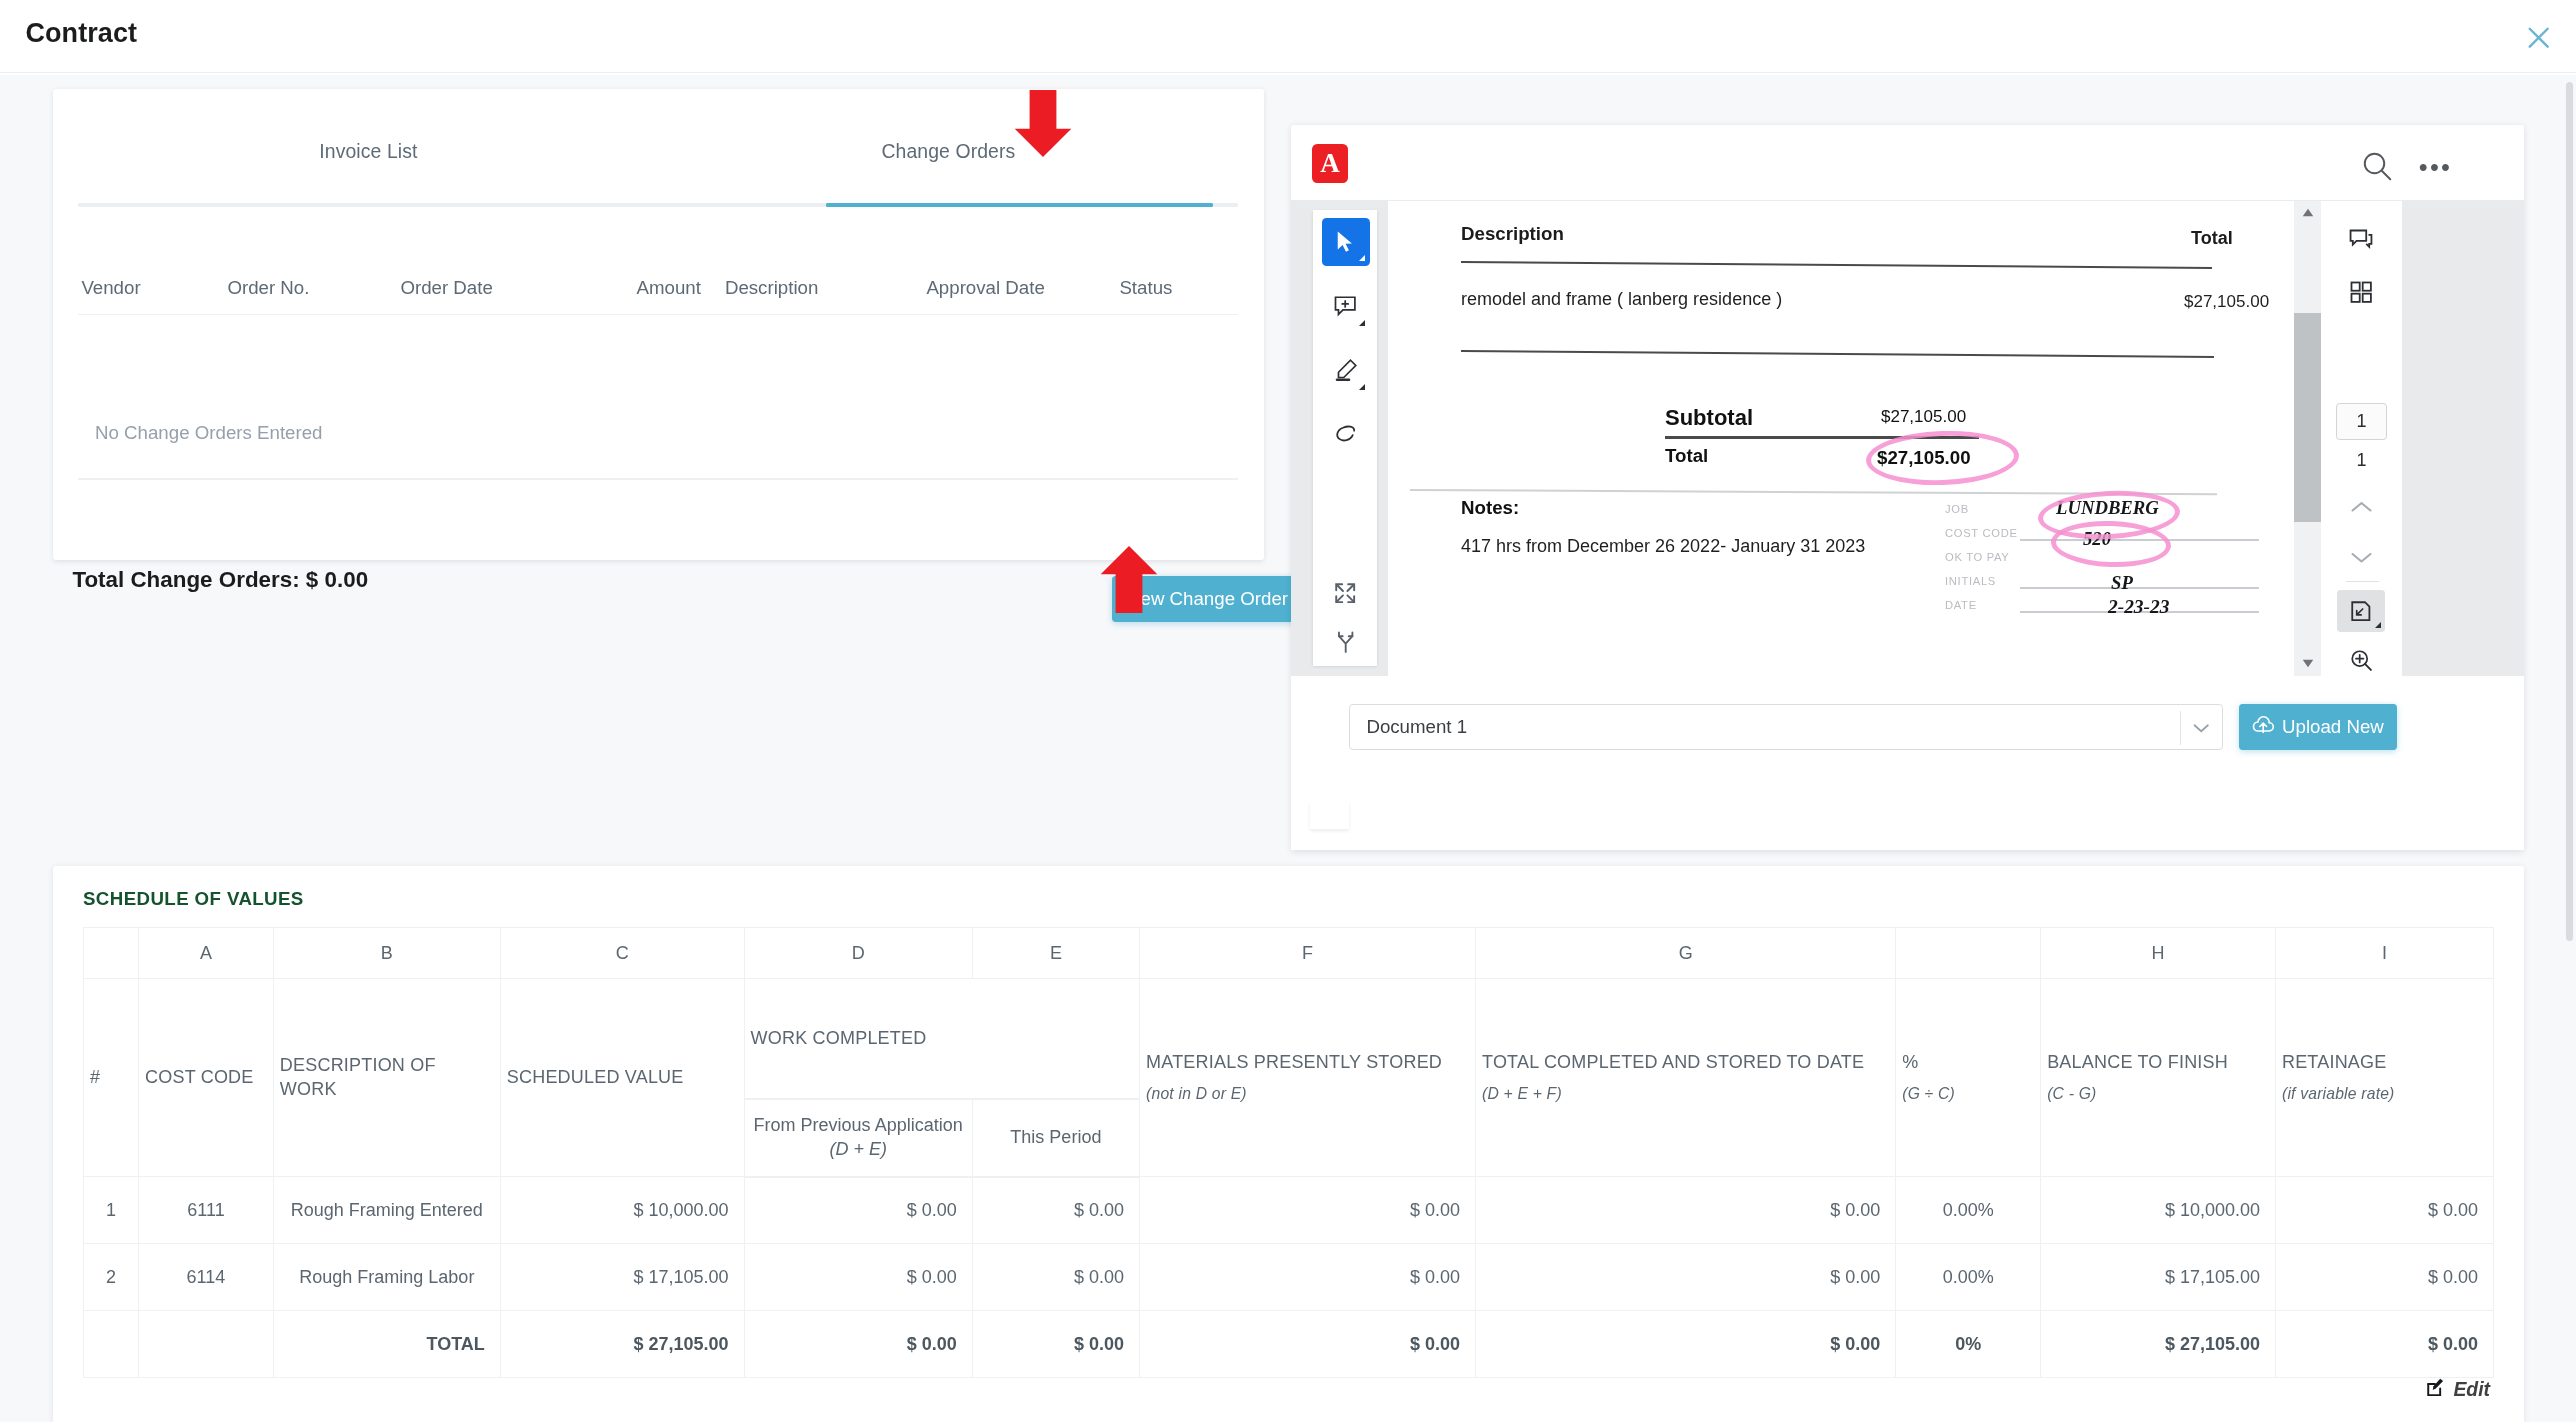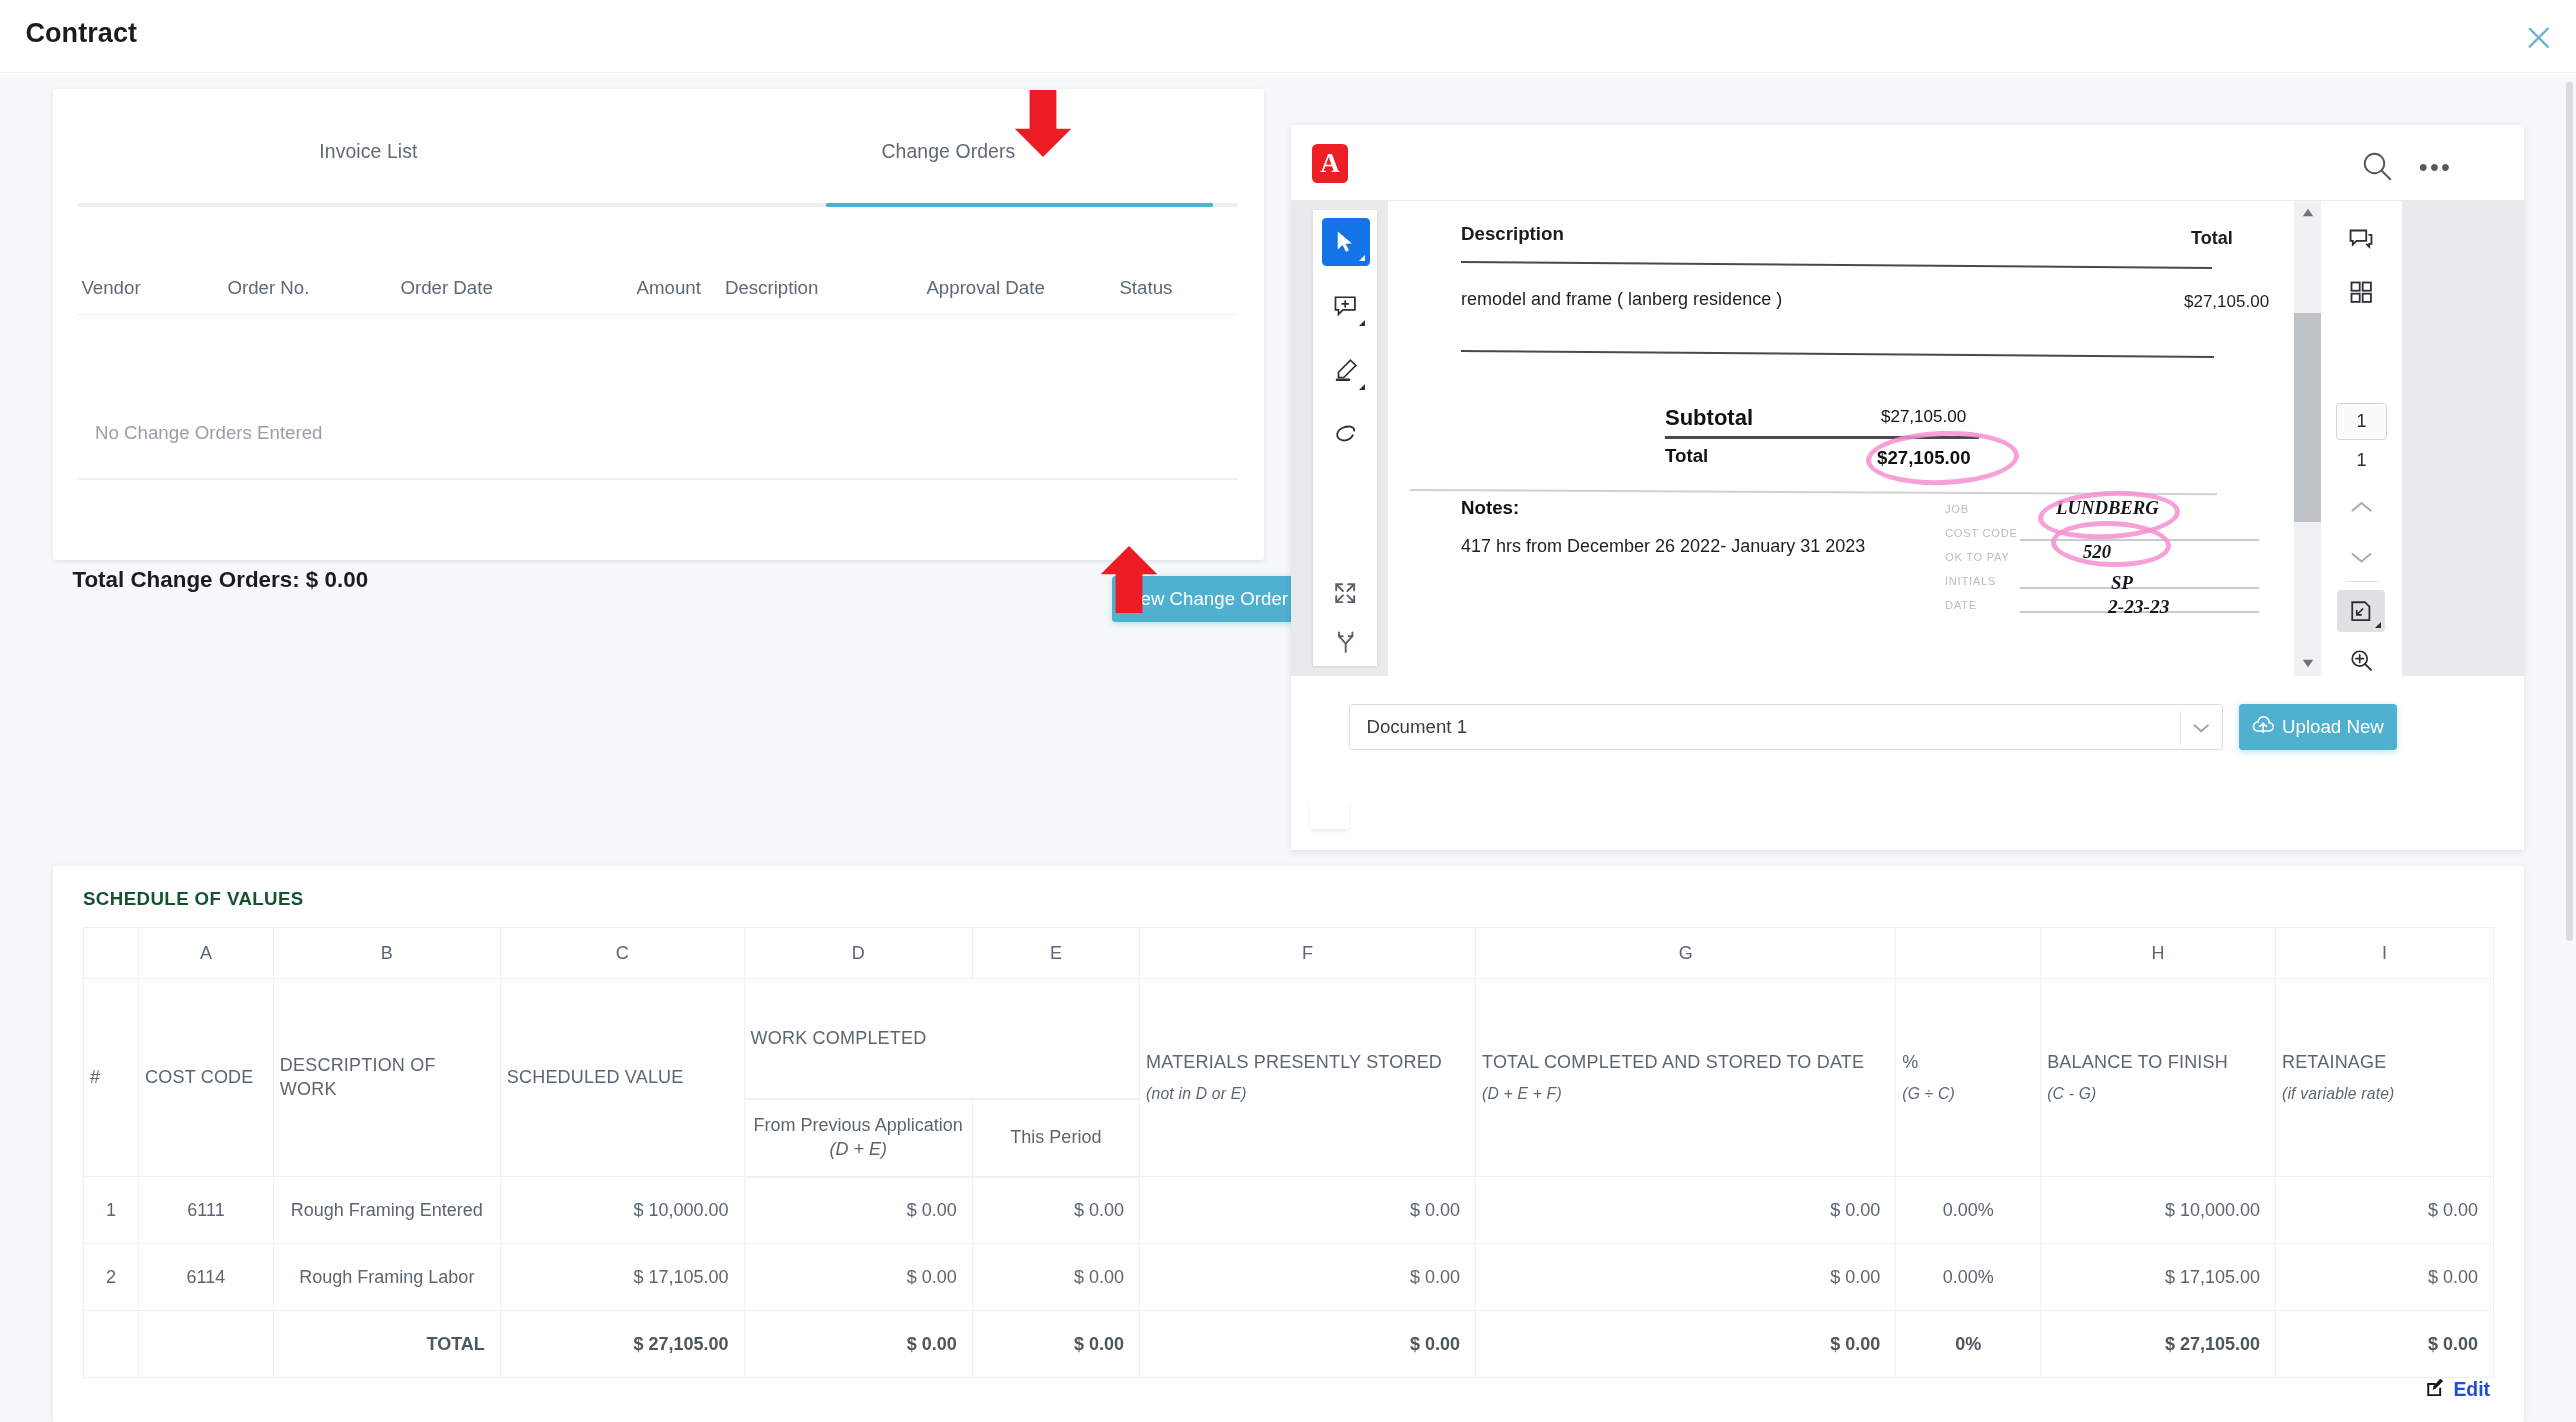--- a/index.html
+++ b/index.html
@@ -256,21 +256,21 @@
   .wc-sub .sub { font-style: italic; display: block; }
   tbody td { height: 67px; padding: 0 15px; }
   .c-num   { text-align: center; }
   .c-text  { text-align: center; }
   .c-money { text-align: right; }
   .c-pct   { text-align: center; }
   tr.total-row td { font-weight: 700; color: #4c575f; }
   .edit-btn {
     position: absolute; right: 34px; bottom: 21px;
     display: flex; align-items: center; gap: 7.5px; cursor: pointer;
-    font-size: 19.4px; font-weight: 700; color: #1d4ed8;
+    font-size: 19.4px; font-style: italic; font-weight: 700; color: #404040;
   }
   .right-scroll {
     position: absolute; right: 3px; top: 82px; width: 7.5px; height: 1270px;
   }
   .right-scroll i {
     position: absolute; left: 0; top: 0; width: 7.5px; height: 859px;
     background: #d9dcdf; border-radius: 3.7px; display: block;
   }
 </style>
 </head>
@@ -403,21 +403,21 @@
       <div class="stamp">
         <div class="stamp-label" style="left:0;  top:3px">JOB</div>
         <div class="stamp-label" style="left:0;  top:27px">COST CODE</div>
         <div class="stamp-label" style="left:0;  top:51px">OK TO PAY</div>
         <div class="stamp-label" style="left:0;  top:75px">INITIALS</div>
         <div class="stamp-label" style="left:0;  top:99px">DATE</div>
         <div class="stamp-rule" style="left:75px; top:39px;  width:239px"></div>
         <div class="stamp-rule" style="left:75px; top:87px; width:239px"></div>
         <div class="stamp-rule" style="left:75px; top:111px; width:239px"></div>
         <div class="hand" style="left:111px; top:-3px; font-size:18.7px">LUNDBERG</div>
-        <div class="hand" style="left:138px; top:41px; font-size:18.7px">520</div>
+        <div class="hand" style="left:138px; top:28px; font-size:18.7px">520</div>
         <div class="hand" style="left:166px; top:72px; font-size:18.7px">SP</div>
         <div class="hand" style="left:163px; top:96px; font-size:19.4px">2-23-23</div>
         <div class="pink-circle" style="left:93px; top:-9px; width:142px; height:48px; transform: rotate(-3deg);"></div>
         <div class="pink-circle" style="left:106px; top:21px; width:120px; height:46px; transform: rotate(2deg);"></div>
       </div>
     </div>
 
     <div class="pdf-scroll-track"></div>
     <div class="scroll-arrow" style="top:1.5px">
       <svg width="12" height="9" viewBox="0 0 16 12">

